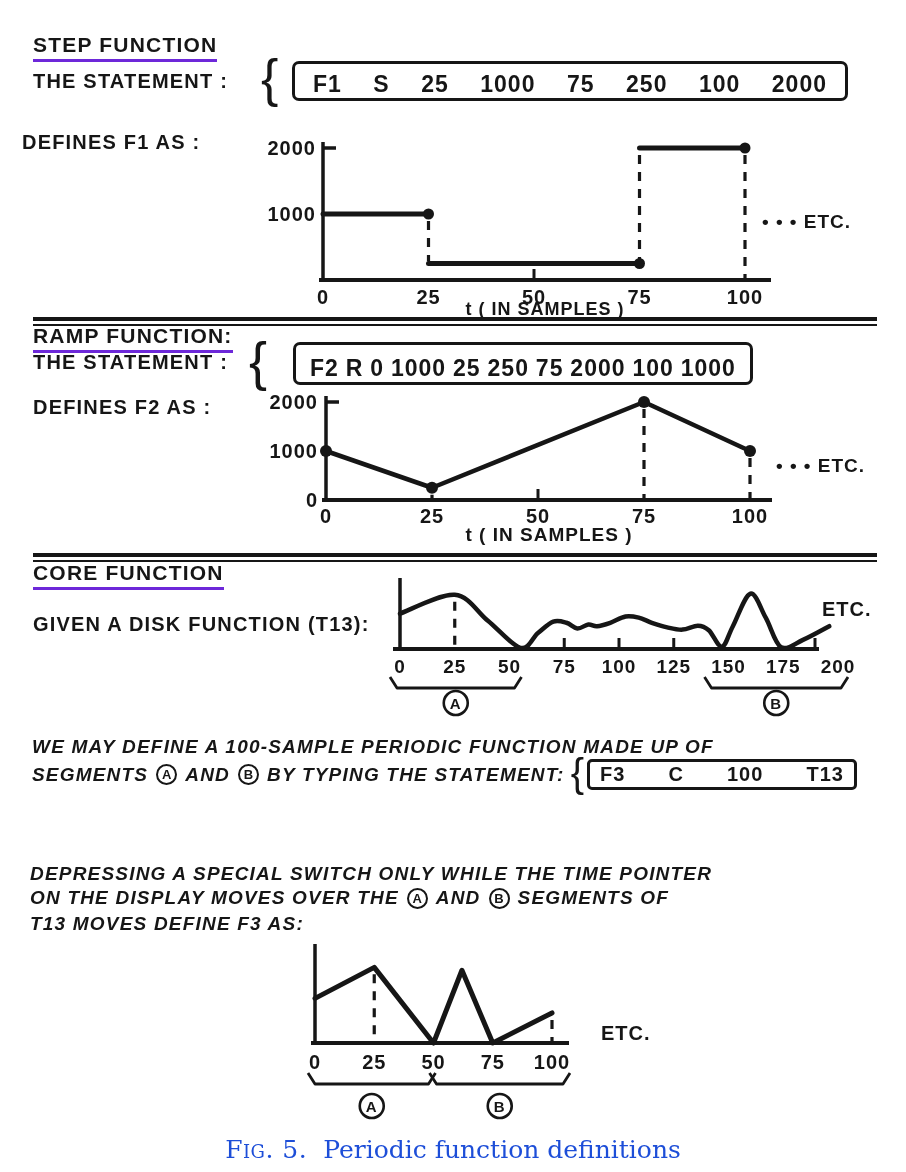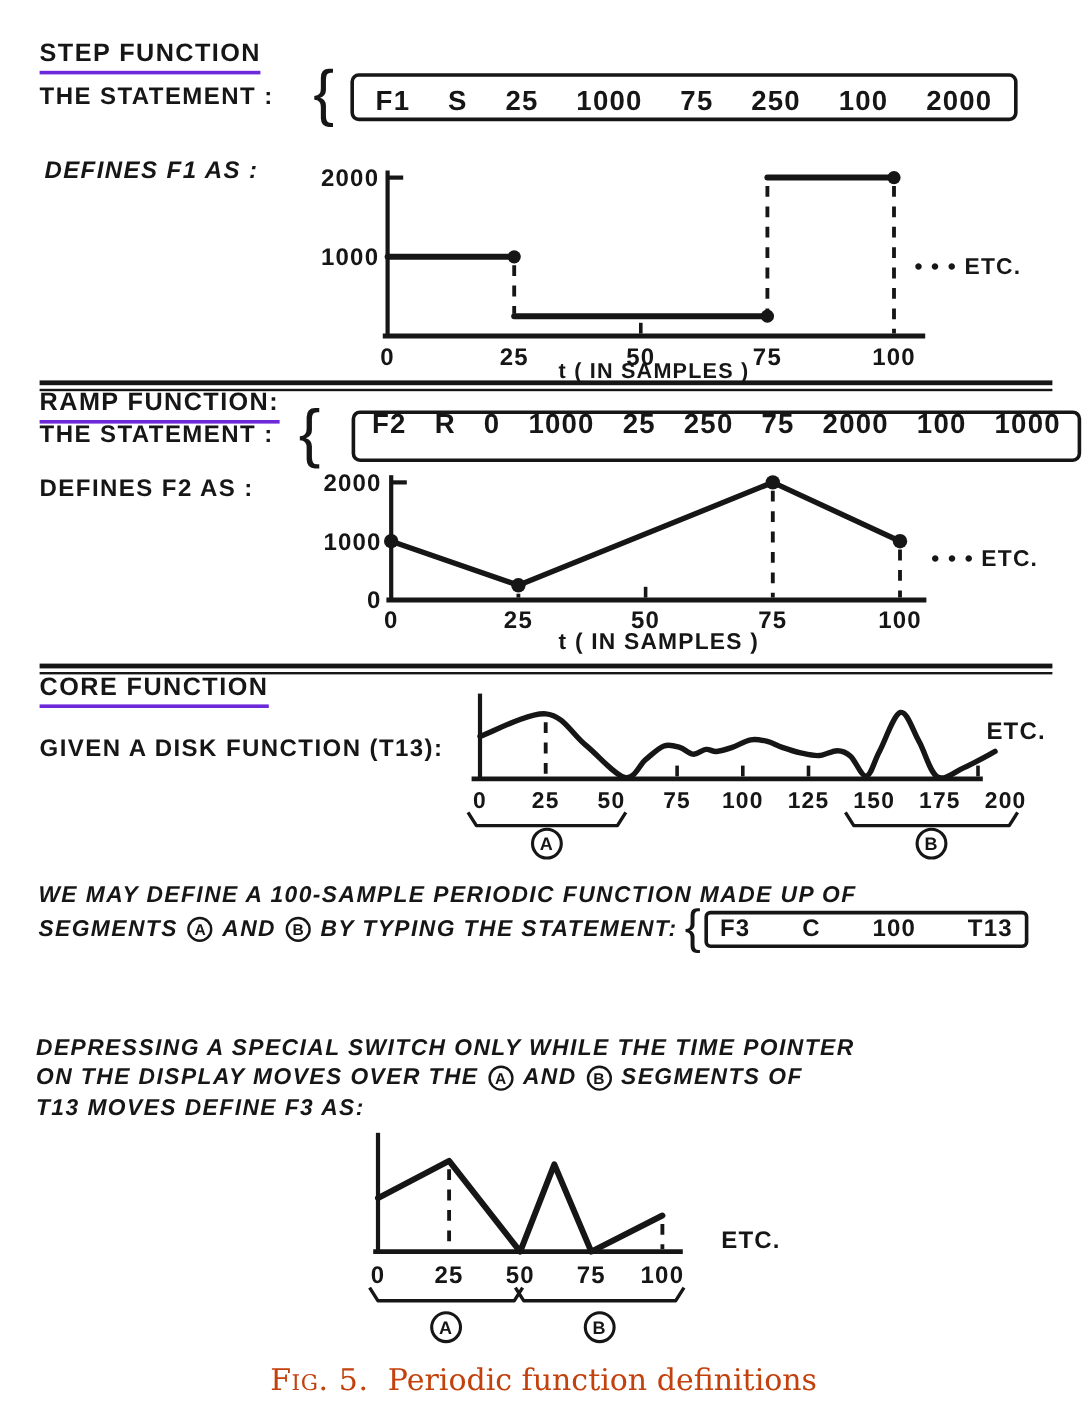--- a/index.html
+++ b/index.html
@@ -13,21 +13,21 @@
   .brace{font-weight:400;color:#161616;}
   .stmt-box{border:3.5px solid #161616;border-radius:7px;display:flex;justify-content:space-between;
             align-items:flex-end;font-size:23px;font-weight:bold;letter-spacing:1px;box-sizing:border-box;}
   .sep{border-top:4px solid #161616;border-bottom:2px solid #161616;height:3px;}
   .circ{display:inline-flex;width:21px;height:21px;border:2px solid #161616;border-radius:50%;
         align-items:center;justify-content:center;font-size:13px;font-weight:bold;flex:none;box-sizing:border-box;}
   .row{display:flex;align-items:center;gap:8px;white-space:nowrap;}
   .inline-box{border:3px solid #161616;border-radius:5px;height:31px;width:270px;padding:0 10px;
               display:inline-flex;justify-content:space-between;align-items:center;
               font-size:20px;font-weight:bold;letter-spacing:1px;box-sizing:border-box;}
-  .caption{font-family:"DejaVu Serif","Liberation Serif",serif;font-size:25px;color:#c2410c;text-align:center;}
+  .caption{font-family:"DejaVu Serif","Liberation Serif",serif;font-size:25px;color:#1d4ed8;text-align:center;}
   .figlabel{font-variant:small-caps;letter-spacing:0.5px;margin-right:16px;}
   svg.charts{position:absolute;left:0;top:0;pointer-events:none;}
   svg.charts text{font-family:"Liberation Sans",sans-serif;font-weight:bold;letter-spacing:1px;fill:#161616;}
 </style>
 </head>
 <body>
 
 <div class="page">
 
   <div class="abs hand heading" style="left:33px;top:33px;">STEP FUNCTION</div>
@@ -36,28 +36,28 @@
   <div class="abs stmt-box" style="left:292px;top:61px;width:556px;height:40px;padding:0 18px;">
       <span>F1</span>
       <span>S</span>
       <span>25</span>
       <span>1000</span>
       <span>75</span>
       <span>250</span>
       <span>100</span>
       <span>2000</span>
     </div>
-  <div class="abs hand lbl" style="left:37px;top:131px;font-style:italic;">DEFINES F1 AS :</div>
+  <div class="abs hand lbl" style="left:22px;top:131px;">DEFINES F1 AS :</div>
 
   <div class="abs sep" style="left:33px;top:317px;width:844px;"></div>
 
   <div class="abs hand heading" style="left:33px;top:324px;">RAMP FUNCTION:</div>
   <div class="abs hand lbl" style="left:33px;top:351px;">THE STATEMENT :</div>
   <div class="abs brace" style="left:249px;top:334px;font-size:54px;line-height:54px;">{</div>
-  <div class="abs stmt-box" style="left:293px;top:342px;width:608px;height:43px;padding:15px 14px;">
+  <div class="abs stmt-box" style="left:293px;top:342px;width:460px;height:43px;padding:0 14px;">
       <span>F2</span>
       <span>R</span>
       <span>0</span>
       <span>1000</span>
       <span>25</span>
       <span>250</span>
       <span>75</span>
       <span>2000</span>
       <span>100</span>
       <span>1000</span>

